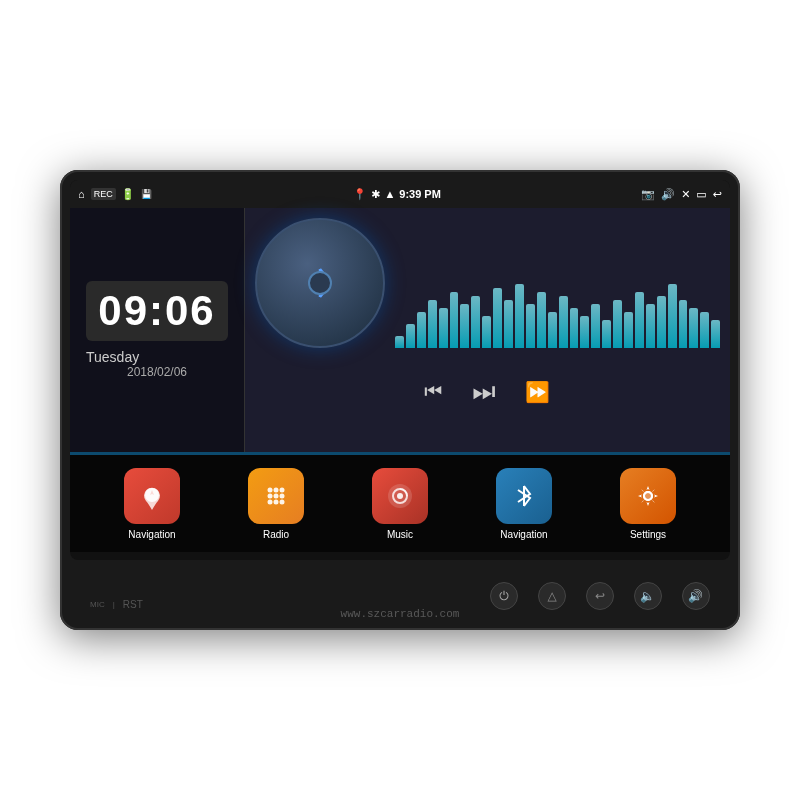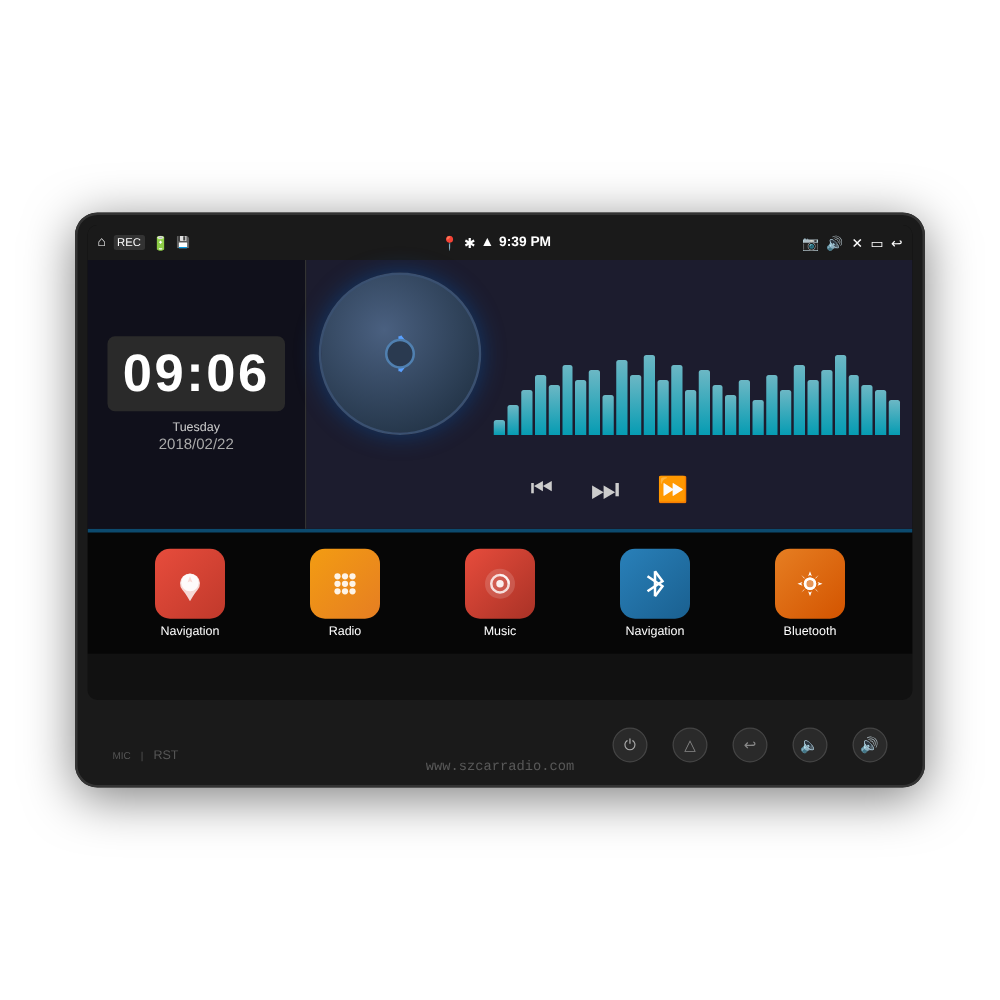--- a/index.html
+++ b/index.html
@@ -69,21 +69,21 @@
     }
 
     .status-time {
       color: #fff;
       font-size: 11px;
       font-weight: bold;
     }
 
     
     .main-content {
-      height: 215px;
+      height: 244px;
       background: #1c1c2e;
       display: flex;
       position: relative;
     }
 
     
     .clock-widget {
       width: 175px;
       height: 100%;
       background: rgba(0,0,0,0.4);
@@ -101,22 +101,22 @@
       letter-spacing: 2px;
       background: #2a2a2a;
       padding: 6px 10px;
       border-radius: 6px;
       text-align: center;
       margin-bottom: 8px;
     }
 
     .clock-day {
       color: #ccc;
-      font-size: 10px;
-      text-align: center;
+      font-size: 14px;
+      text-align: left;
     }
 
     .clock-date {
       color: #aaa;
       font-size: 12px;
       text-align: center;
     }
 
     
     .player-area {
@@ -327,21 +327,21 @@
         <span class="status-icon">▭</span>
         <span class="status-icon">↩</span>
       </div>
     </div>
 
     <div class="main-content">
 
       <div class="clock-widget">
         <div class="clock-time">09:06</div>
         <div class="clock-day">Tuesday</div>
-        <div class="clock-date">2018/02/22</div>
+        <div class="clock-date">2018/02/06</div>
       </div>
 
       <div class="player-area">
         <div class="player-top">
 
           <div class="bt-disc">
             <svg class="bt-symbol" viewBox="0 0 40 40" fill="none">
               <line x1="20" y1="6" x2="20" y2="34" stroke="#5aa0ff" stroke-width="2.5"></line>
               <polyline points="12,12 28,24 20,34" fill="none" stroke="#5aa0ff" stroke-width="2.5"></polyline>
               <polyline points="12,28 28,16 20,6" fill="none" stroke="#5aa0ff" stroke-width="2.5"></polyline>
@@ -456,21 +456,21 @@
             <path d="M24 14 L20 12.5 L21 14 L20 15.5 Z" fill="white"></path>
             <path d="M7 7 L10 10.5 L9 9 L10.5 10 Z" fill="white"></path>
             <path d="M21 21 L18 17.5 L19 19 L17.5 18 Z" fill="white"></path>
             <path d="M21 7 L17.5 10 L19 9 L18 10.5 Z" fill="white"></path>
             <path d="M7 21 L10.5 18 L9 19 L10 17.5 Z" fill="white"></path>
 
             <circle cx="14" cy="14" r="4" fill="none" stroke="white" stroke-width="2"></circle>
 
           </svg>
         </div>
-        <span class="app-label">Bluetooth</span>
+        <span class="app-label">Settings</span>
       </div>
 
     </div>
   </div>
 
   <div class="bottom-bar">
     <div class="bottom-left">
       <span class="mic-label">MIC</span>
       <span style="color:#555; font-size:8px; margin: 0 4px;">|</span>
       <span class="rst-label">RST</span>

